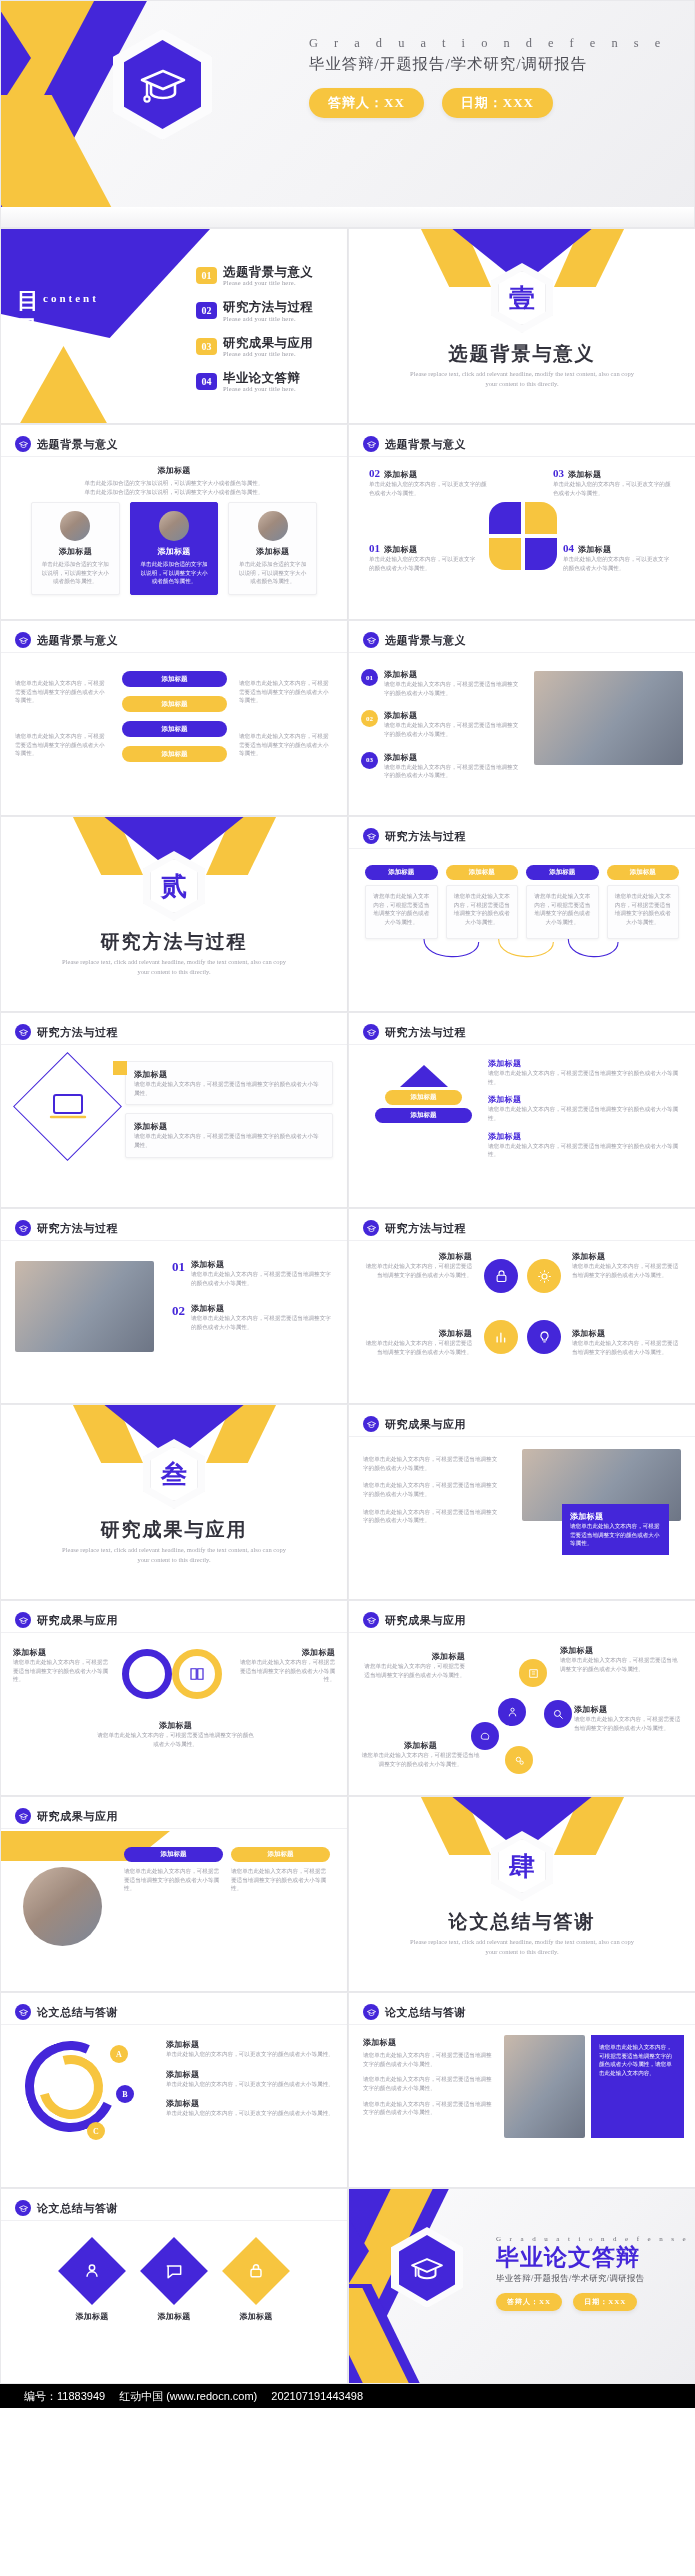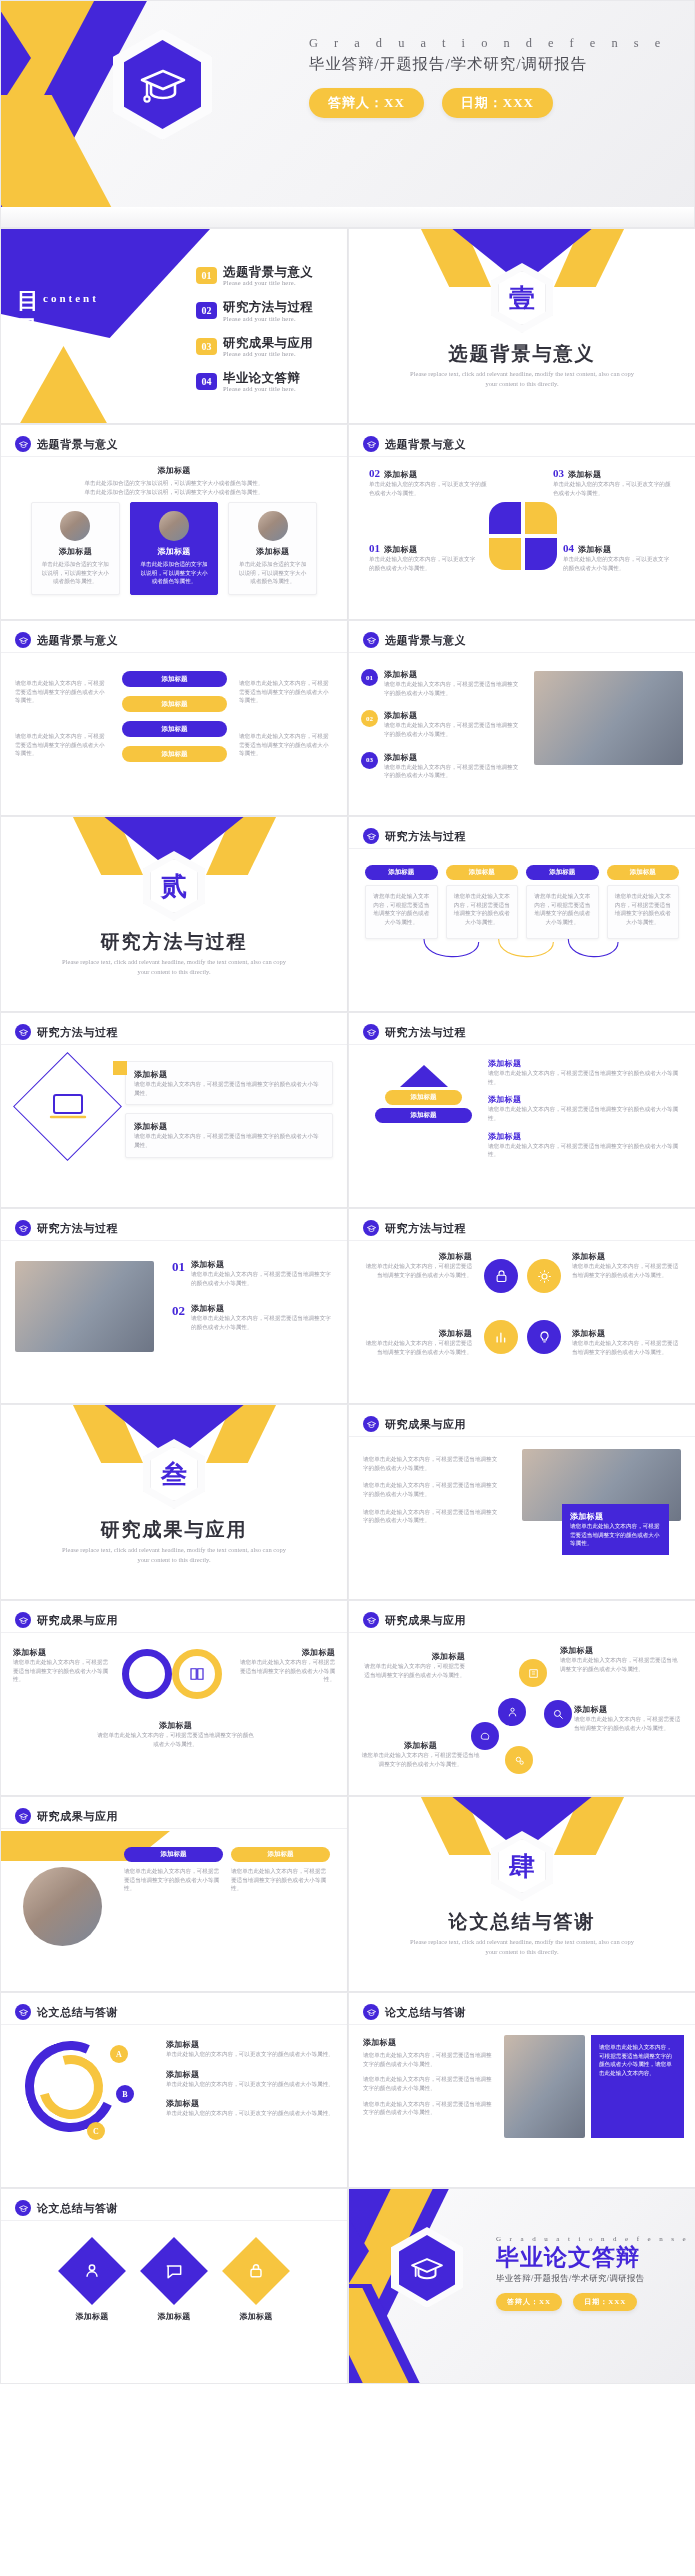--- a/index.html
+++ b/index.html
@@ -858,15 +858,20 @@
         <div style="font-size:8.4px;color:#4d4d55;letter-spacing:0.4px;margin-top:2px">毕业答辩/开题报告/学术研究/调研报告</div>
         <div style="display:flex;gap:11px;margin-top:9px">
           <div class="pill" style="font-size:7px;padding:4px 11px">答辩人：XX</div>
           <div class="pill" style="font-size:7px;padding:4px 11px">日期：XXX</div>
         </div>
       </div>
     </div>
 
   </div>
 
+  <div class="footer">
+    <span>编号：11883949</span>
+    <span>红动中国 (www.redocn.com)</span>
+    <span>202107191443498</span>
+  </div>
 
 </div>
 
 
 </body></html>

